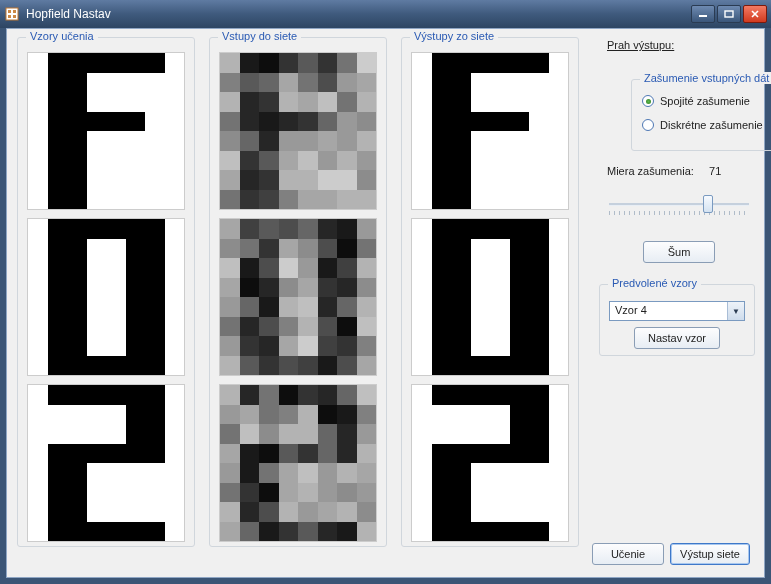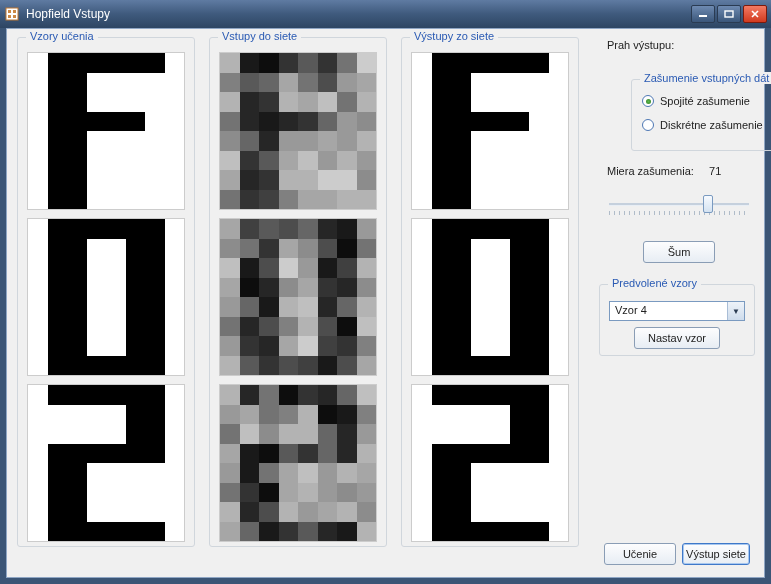--- a/index.html
+++ b/index.html
@@ -160,21 +160,21 @@
   <div class="titlebar">
     <span class="tb-icon">
       <svg viewBox="0 0 16 16">
           <rect x="2" y="2" width="12" height="12" fill="#fff" stroke="#b73" stroke-width="1"></rect>
           <rect x="4" y="4" width="3" height="3" fill="#c84"></rect>
           <rect x="9" y="4" width="3" height="3" fill="#c84"></rect>
           <rect x="4" y="9" width="3" height="3" fill="#c84"></rect>
           <rect x="9" y="9" width="3" height="3" fill="#c84"></rect>
         </svg>
     </span>
-    <span class="tb-title">Hopfield Vstupy</span>
+    <span class="tb-title">Hopfield Nastav</span>
     <span class="tb-spacer"></span>
     <span class="tb-btn min">
       <svg width="10" height="8">
           <rect x="1" y="5" width="8" height="2" fill="#fff"></rect>
         </svg>
     </span>
     <span class="tb-btn max">
       <svg width="10" height="8">
           <rect x="1" y="1" width="8" height="6" fill="none" stroke="#fff" stroke-width="1.4"></rect>
         </svg>
@@ -788,21 +788,21 @@
           <div class="px" style="background: rgb(0, 0, 0);"></div>
           <div class="px" style="background: rgb(0, 0, 0);"></div>
           <div class="px" style="background: rgb(0, 0, 0);"></div>
           <div class="px" style="background: rgb(0, 0, 0);"></div>
           <div class="px" style="background: rgb(0, 0, 0);"></div>
           <div class="px" style="background: rgb(0, 0, 0);"></div>
           <div class="px" style="background: rgb(255, 255, 255);"></div>
         </div>
     </div>
 
-    <div style="position:absolute; left:600px; top:10px;" class="plain-label">Prah výstupu:</div>
+    <div style="position:absolute; left:600px; top:10px;text-decoration:underline;" class="plain-label">Prah výstupu:</div>
 
     <div class="groupbox gb-noise">
       <div class="legend label">Zašumenie vstupných dát</div>
       <div style="height:12px"></div>
       <div class="radio-row">
         <span class="radio checked"></span>
         <span>Spojité zašumenie</span>
       </div>
       <div class="radio-row" style="margin-top:6px">
         <span class="radio"></span>
@@ -830,17 +830,17 @@
         <span class="sel">Vzor 4</span>
         <span class="drop">▼</span>
       </div>
       <div style="text-align:center; margin-top:6px">
         <span class="btn" style="width:86px">Nastav vzor</span>
       </div>
     </div>
 
     <div class="bottom-btns">
       <span class="btn" style="width:72px">Učenie</span>
-      <span class="btn default" style="width:68px">Výstup siete</span>
+      <span class="btn default" style="width:80px">Výstup siete</span>
     </div>
 
   </div>
 </div>
 
 </body></html>

